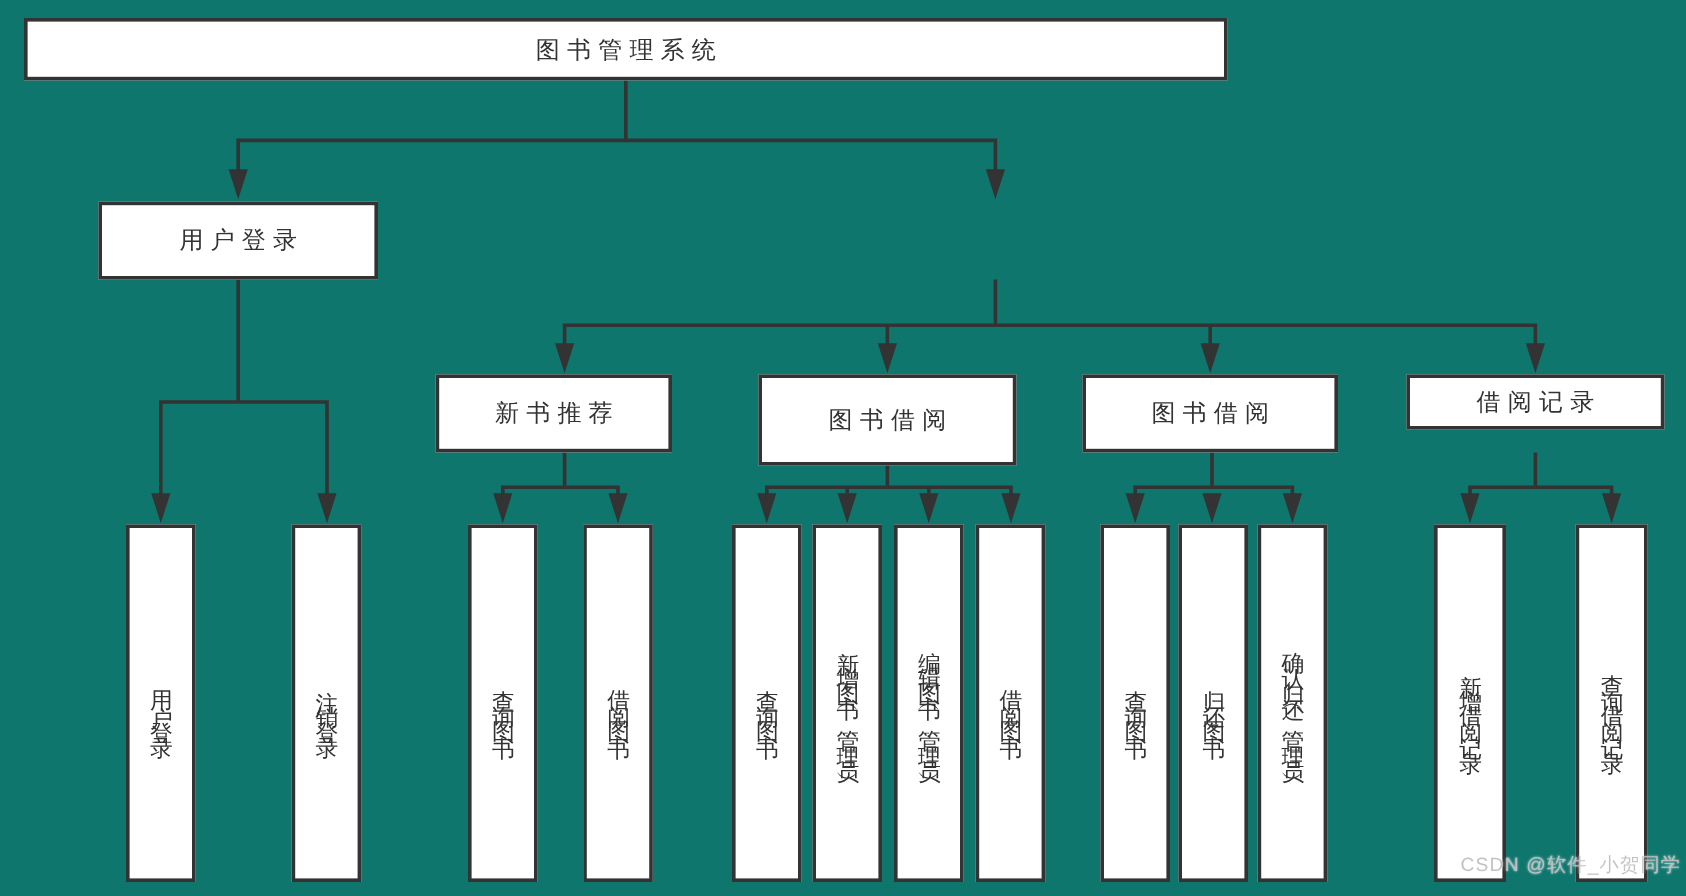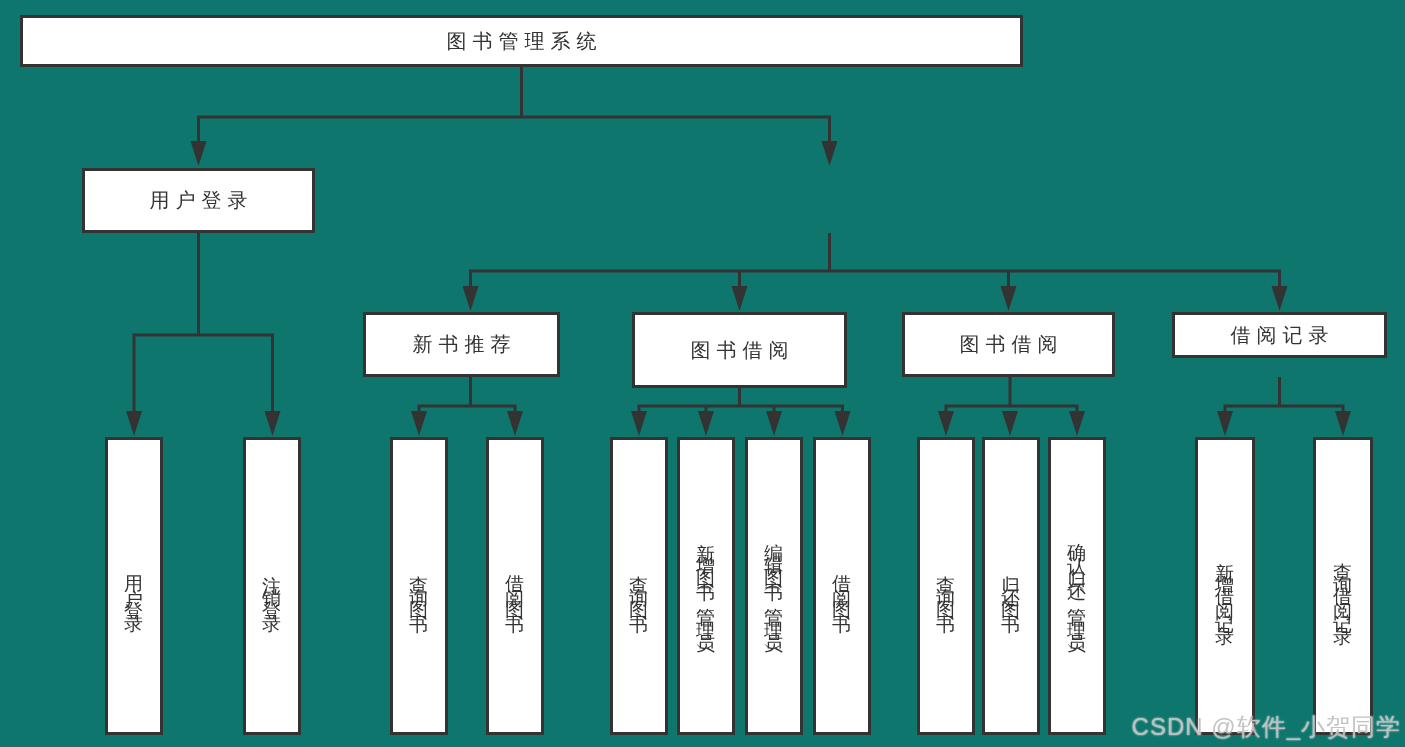--- a/index.html
+++ b/index.html
@@ -30,21 +30,21 @@
   .n-current{left:902px;top:312px;width:213px;height:65px;}
   .n-records{left:1172px;top:312px;width:215px;height:46px;}
   
   .l-u1{left:105px;} .l-u2{left:243px;}
   .l-n1{left:390px;} .l-n2{left:486px;}
   .l-b1{left:610px;} .l-b2{left:677px;} .l-b3{left:745px;} .l-b4{left:813px;}
   .l-c1{left:917px;} .l-c2{left:982px;} .l-c3{left:1048px;}
   .l-r1{left:1195px;width:60px;} .l-r2{left:1313px;width:60px;}
   .watermark{
     position:absolute;right:4px;top:711px;z-index:5;
-    font-size:24px;letter-spacing:1px;color:rgba(192,192,192,0.95);
+    font-size:16px;letter-spacing:1px;color:rgba(192,192,192,0.95);
     text-shadow:0 0 2px rgba(255,255,255,0.9);white-space:nowrap;
   }
 </style>
 </head>
 <body>
 
 <div class="stage">
 
   <svg class="wires" width="1405" height="747" viewBox="0 0 1405 747" aria-hidden="true">
 

